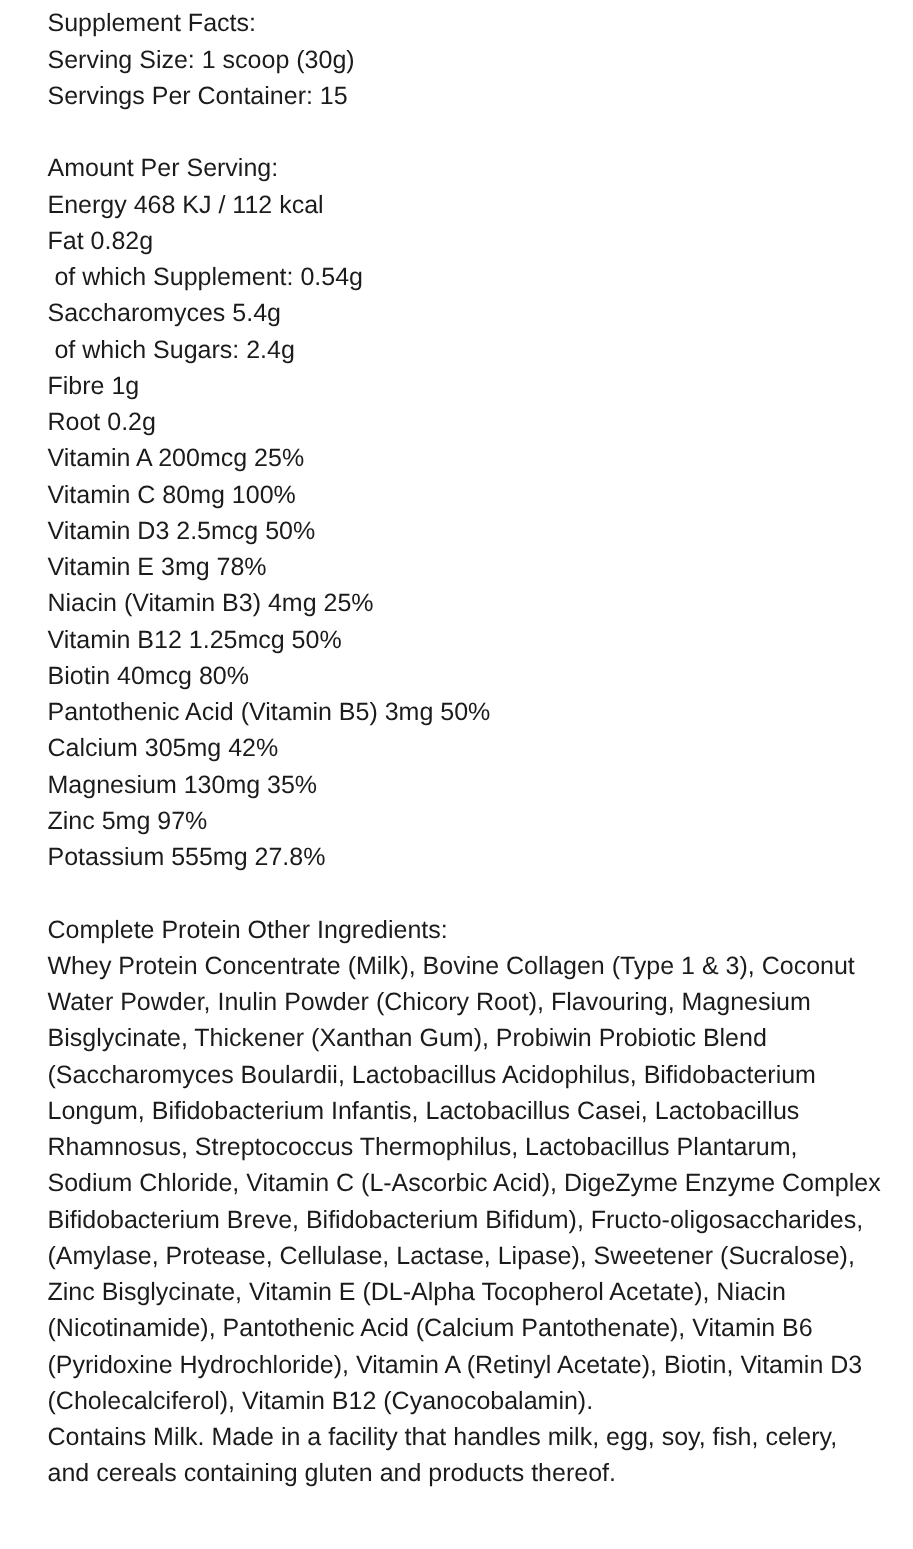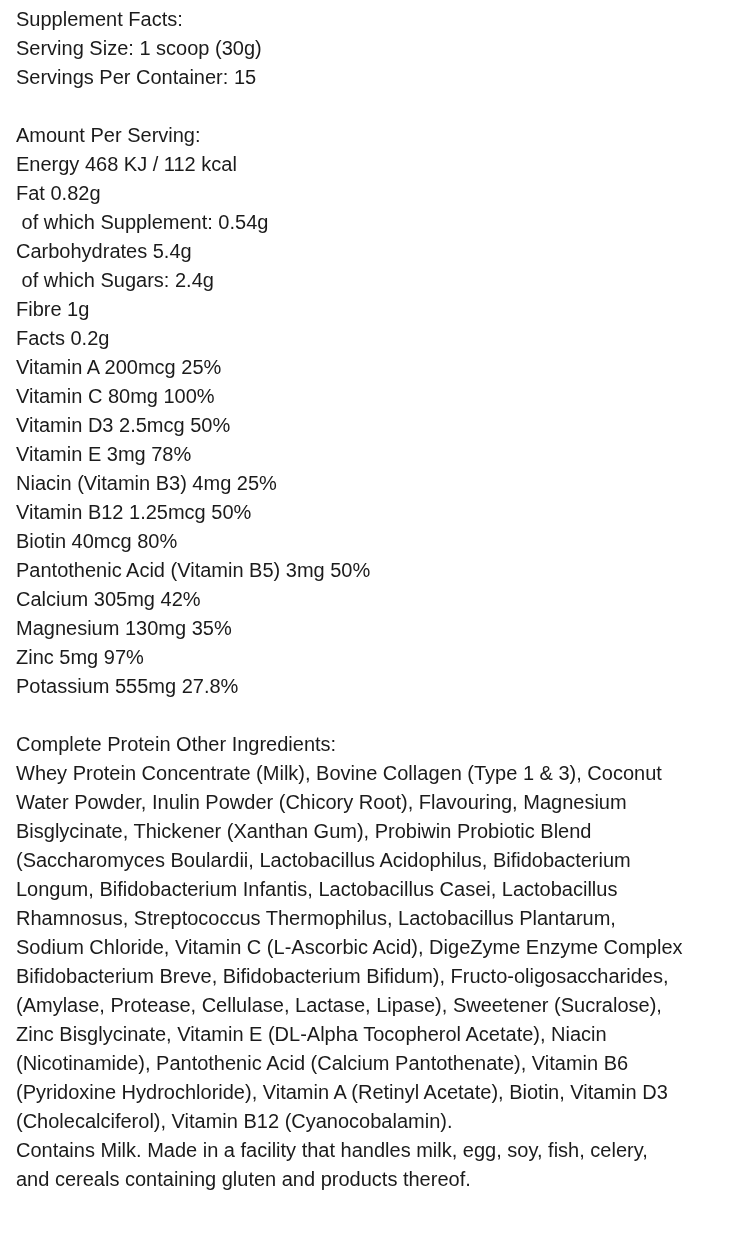--- a/index.html
+++ b/index.html
@@ -9,21 +9,21 @@
   }
   body {
     width: 730px;
     height: 1239px;
     overflow: hidden;
   }
   .label-sheet {
     box-sizing: border-box;
     width: 730px;
     height: 899px;
-    padding: 5px 20px 0 16px;
+    padding: 5px 20px 0 38px;
     background: #ffffff;
     font-family: "Liberation Sans", sans-serif;
     font-size: 20px;
     line-height: 29px;
     color: #1b1b1b;
   }
   .line {
     white-space: pre-wrap;
     min-height: 29px;
   }
@@ -39,24 +39,24 @@
   <div class="line">Supplement Facts:</div>
   <div class="line">Serving Size: 1 scoop (30g)</div>
   <div class="line">Servings Per Container: 15</div>
 
   <div class="spacer"></div>
 
   <div class="line">Amount Per Serving:</div>
   <div class="line">Energy 468 KJ / 112 kcal</div>
   <div class="line">Fat 0.82g</div>
   <div class="line"> of which Supplement: 0.54g</div>
-  <div class="line">Carbohydrates 5.4g</div>
+  <div class="line">Saccharomyces 5.4g</div>
   <div class="line"> of which Sugars: 2.4g</div>
   <div class="line">Fibre 1g</div>
-  <div class="line">Facts 0.2g</div>
+  <div class="line">Root 0.2g</div>
   <div class="line">Vitamin A 200mcg 25%</div>
   <div class="line">Vitamin C 80mg 100%</div>
   <div class="line">Vitamin D3 2.5mcg 50%</div>
   <div class="line">Vitamin E 3mg 78%</div>
   <div class="line">Niacin (Vitamin B3) 4mg 25%</div>
   <div class="line">Vitamin B12 1.25mcg 50%</div>
   <div class="line">Biotin 40mcg 80%</div>
   <div class="line">Pantothenic Acid (Vitamin B5) 3mg 50%</div>
   <div class="line">Calcium 305mg 42%</div>
   <div class="line">Magnesium 130mg 35%</div>

